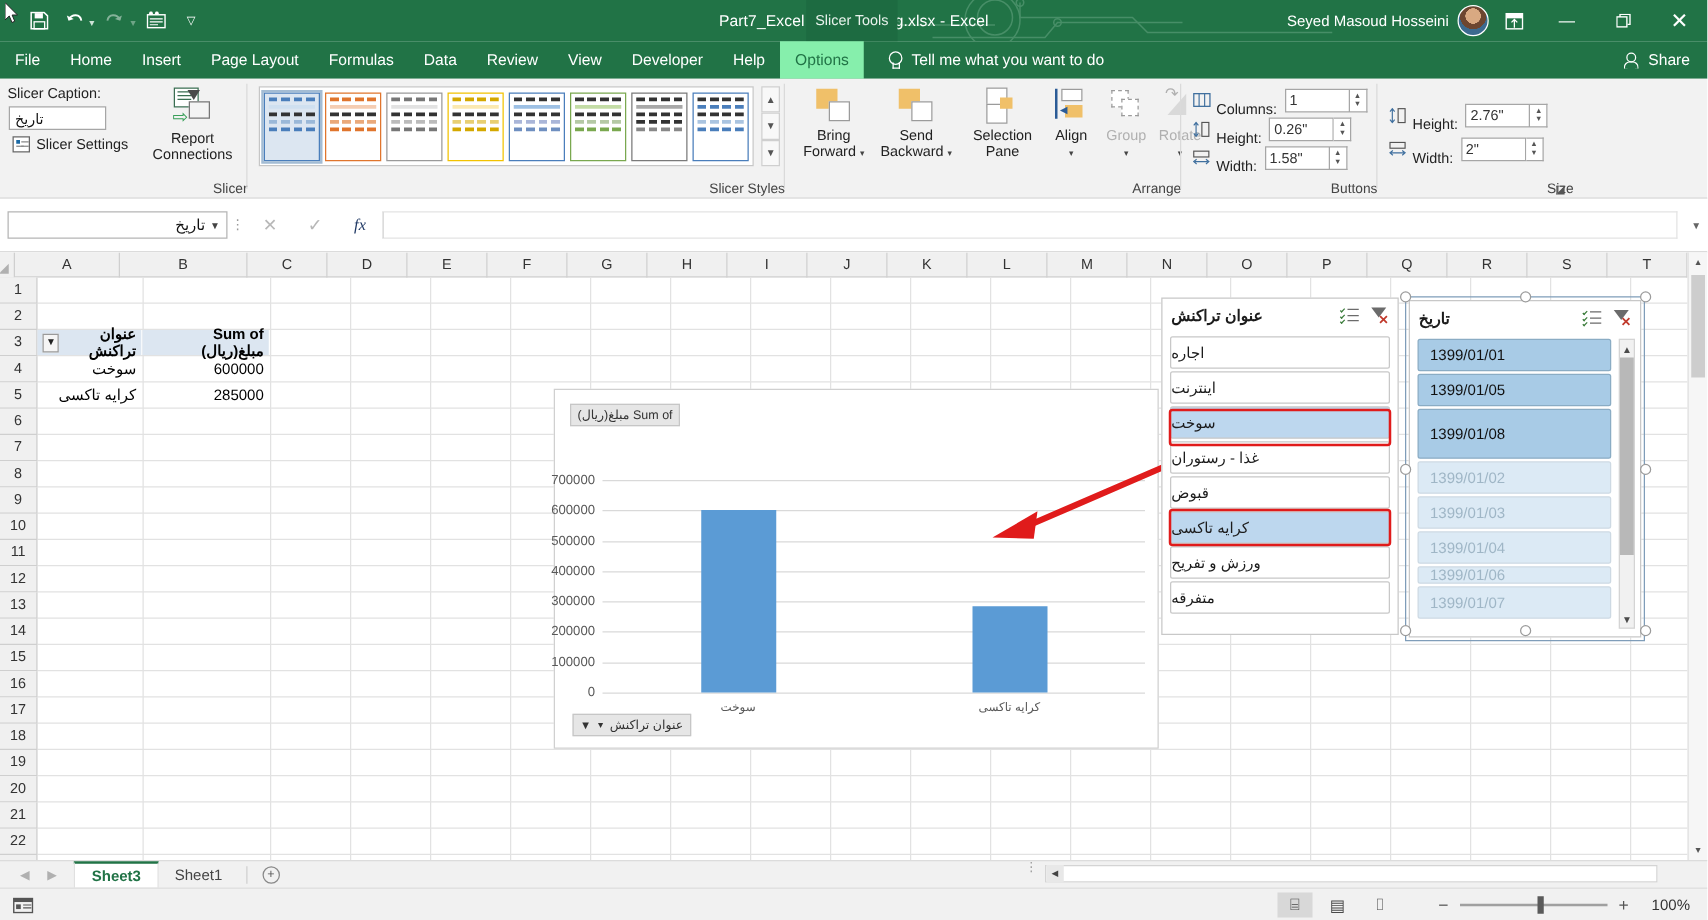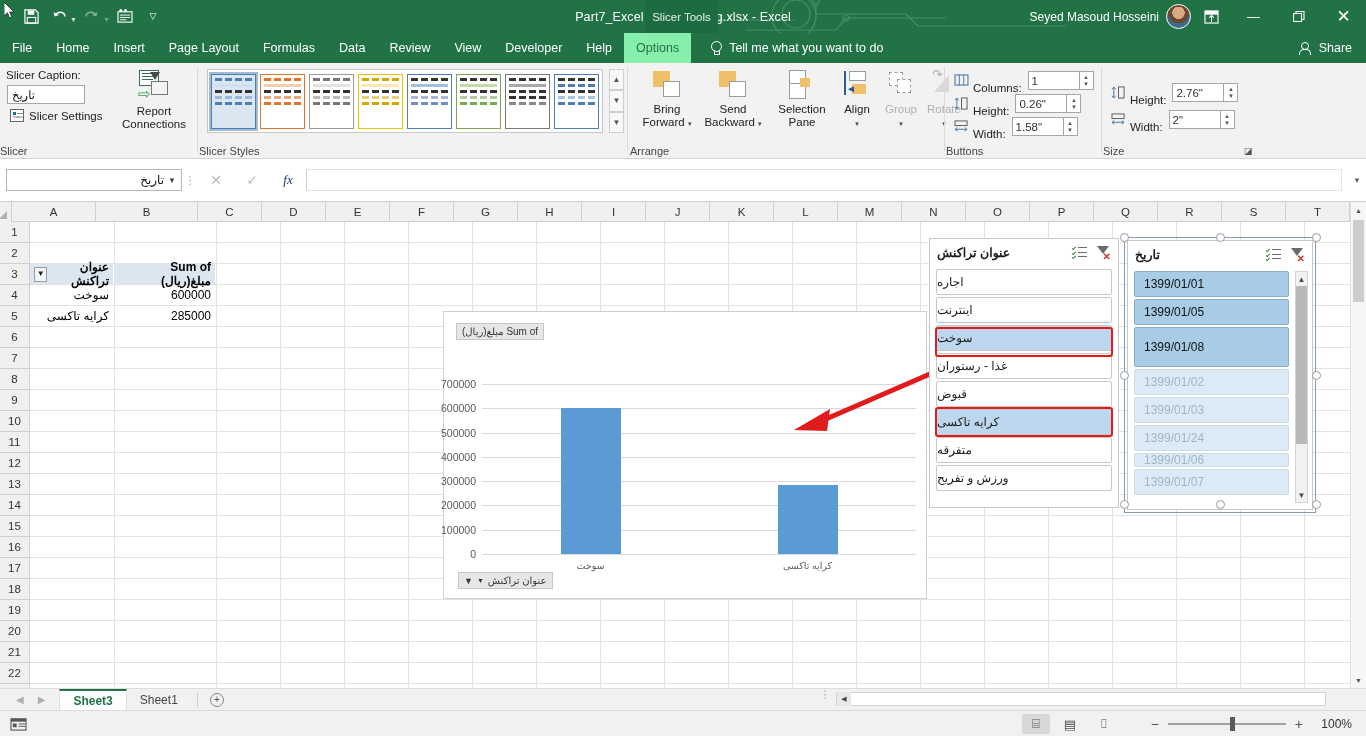--- a/index.html
+++ b/index.html
@@ -74,21 +74,21 @@
   .share-ico::before{content:"";position:absolute;left:2px;top:1px;width:6px;height:6px;border:1.3px solid #fff;border-radius:50%;}
   .share-ico::after{content:"";position:absolute;left:0;top:8px;width:10px;height:5px;border:1.3px solid #fff;border-bottom:none;border-radius:5px 5px 0 0;}
 
   
   .ribbon {
     position: absolute; left: 0; top: 63px; width: 1366px; height: 96px;
     background: #f2f2f2; border-bottom: 1px solid #d4d4d4;
   }
   .rgroup { position: absolute; top: 0; height: 96px; }
   .rgroup-label {
-    position: absolute; bottom: 2px; left: 0; right: 0; text-align: left;
+    position: absolute; bottom: 2px; left: 0; right: 0; text-align: right;
     font-size: 11px; color: #444;
   }
   .rgroup-sep { position: absolute; top: 4px; width: 1px; height: 84px; background: #dadada; }
 
   
   .slicer-caption-lbl { position:absolute; left:6px; top:6px; font-size:11.5px; color:#222; }
   .slicer-caption-input {
     position:absolute; left:7px; top:22px; width:78px; height:19px;
     border:1px solid #a6a6a6; background:#fff; font-size:11.5px; color:#111;
     text-align:right; padding:1px 4px 0 4px; direction:rtl;
@@ -787,24 +787,24 @@
         <div class="sl-item">
           <span>غذا - رستوران</span>
         </div>
         <div class="sl-item">
           <span>قبوض</span>
         </div>
         <div class="sl-item sel">
           <span>کرایه تاکسی</span>
         </div>
         <div class="sl-item">
+          <span>ورزش و تفریح</span>
+        </div>
+        <div class="sl-item">
           <span>متفرقه</span>
-        </div>
-        <div class="sl-item">
-          <span>ورزش و تفریح</span>
         </div>
       </div>
   </div>
   <div class="redbox" style="left:935px; top:327px; width:178px; height:30px;"></div>
   <div class="redbox" style="left:935px; top:407px; width:178px; height:30px;"></div>
 
   <div class="slicer" style="left:1127px; top:240px; width:186px; height:270px;">
     <div class="slicer-hdr">
       <span class="slicer-title">تاریخ</span>
       <span class="slicer-hdr-icons">
@@ -832,21 +832,21 @@
         <div class="sl-item seldark" style="direction: ltr; justify-content: flex-start; padding-left: 9px; height: 40px;">
           <span>1399/01/08</span>
         </div>
         <div class="sl-item dim" style="direction: ltr; justify-content: flex-start; padding-left: 9px; height: 26px;">
           <span>1399/01/02</span>
         </div>
         <div class="sl-item dim" style="direction: ltr; justify-content: flex-start; padding-left: 9px; height: 26px;">
           <span>1399/01/03</span>
         </div>
         <div class="sl-item dim" style="direction: ltr; justify-content: flex-start; padding-left: 9px; height: 26px;">
-          <span>1399/01/24</span>
+          <span>1399/01/04</span>
         </div>
         <div class="sl-item dim" style="direction: ltr; justify-content: flex-start; padding-left: 9px; height: 14px;">
           <span>1399/01/06</span>
         </div>
         <div class="sl-item dim" style="direction: ltr; justify-content: flex-start; padding-left: 9px; height: 26px;">
           <span>1399/01/07</span>
         </div>
       </div>
     <div class="sl-scroll" style="top:30px; height:232px;">
       <div class="sb-up">▲</div>

